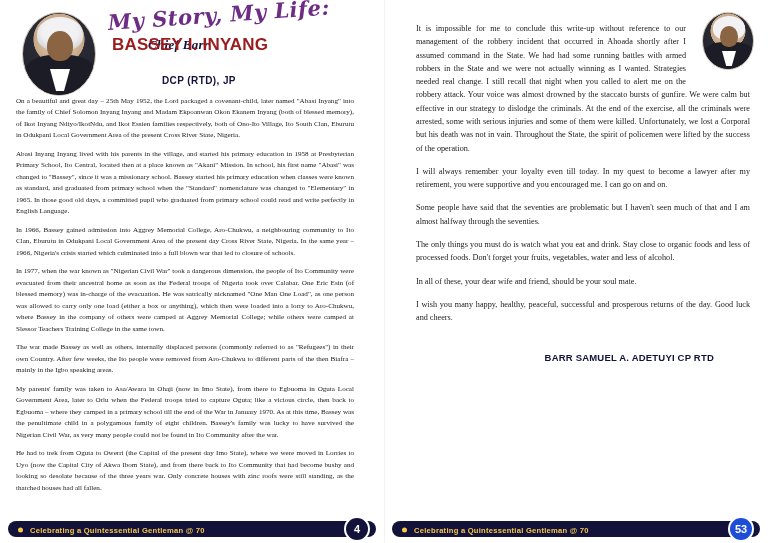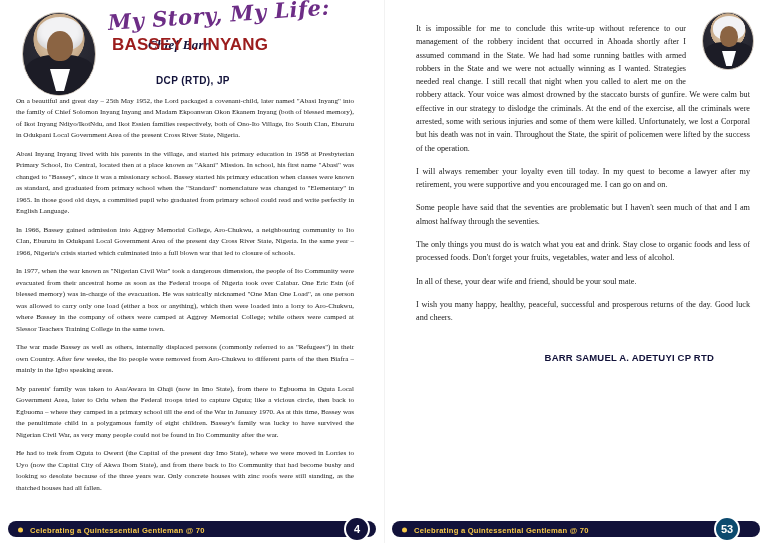--- a/index.html
+++ b/index.html
@@ -91,21 +91,21 @@
     left: 96px; top: 25px;
     font-family: "Liberation Sans", sans-serif;
     font-weight: bold;
     font-size: 17px;
     color: #9b1c1c;
     letter-spacing: .2px;
     white-space: nowrap;
   }
   .subname {
     position: absolute;
-    left: 140px; top: 65px;
+    left: 146px; top: 65px;
     font-family: "Liberation Sans", sans-serif;
     font-weight: bold;
     font-size: 10px;
     color: #12123a;
     letter-spacing: .4px;
   }
 
   
   .body-text {
     font-family: "Liberation Serif", serif;
@@ -210,24 +210,24 @@
     background: #12123a;
     color: #ffffff;
     font-family: "Liberation Sans", sans-serif;
     font-weight: bold;
     font-size: 11px;
     display: flex; align-items: center; justify-content: center;
     border: 2px solid #ffffff;
   }
   .footer.right-foot .pagenum {
     position: absolute;
-    right: 28px; bottom: 1px;
+    right: 14px; bottom: 1px;
     width: 26px; height: 26px;
     border-radius: 50%;
-    background: #0c4a6e;
+    background: #1d4ed8;
     color: #ffffff;
     font-family: "Liberation Sans", sans-serif;
     font-weight: bold;
     font-size: 11px;
     display: flex; align-items: center; justify-content: center;
     border: 2px solid #ffffff;
   }
   .gutter {
     position: absolute;
     left: 384px; top: 0; bottom: 0;

